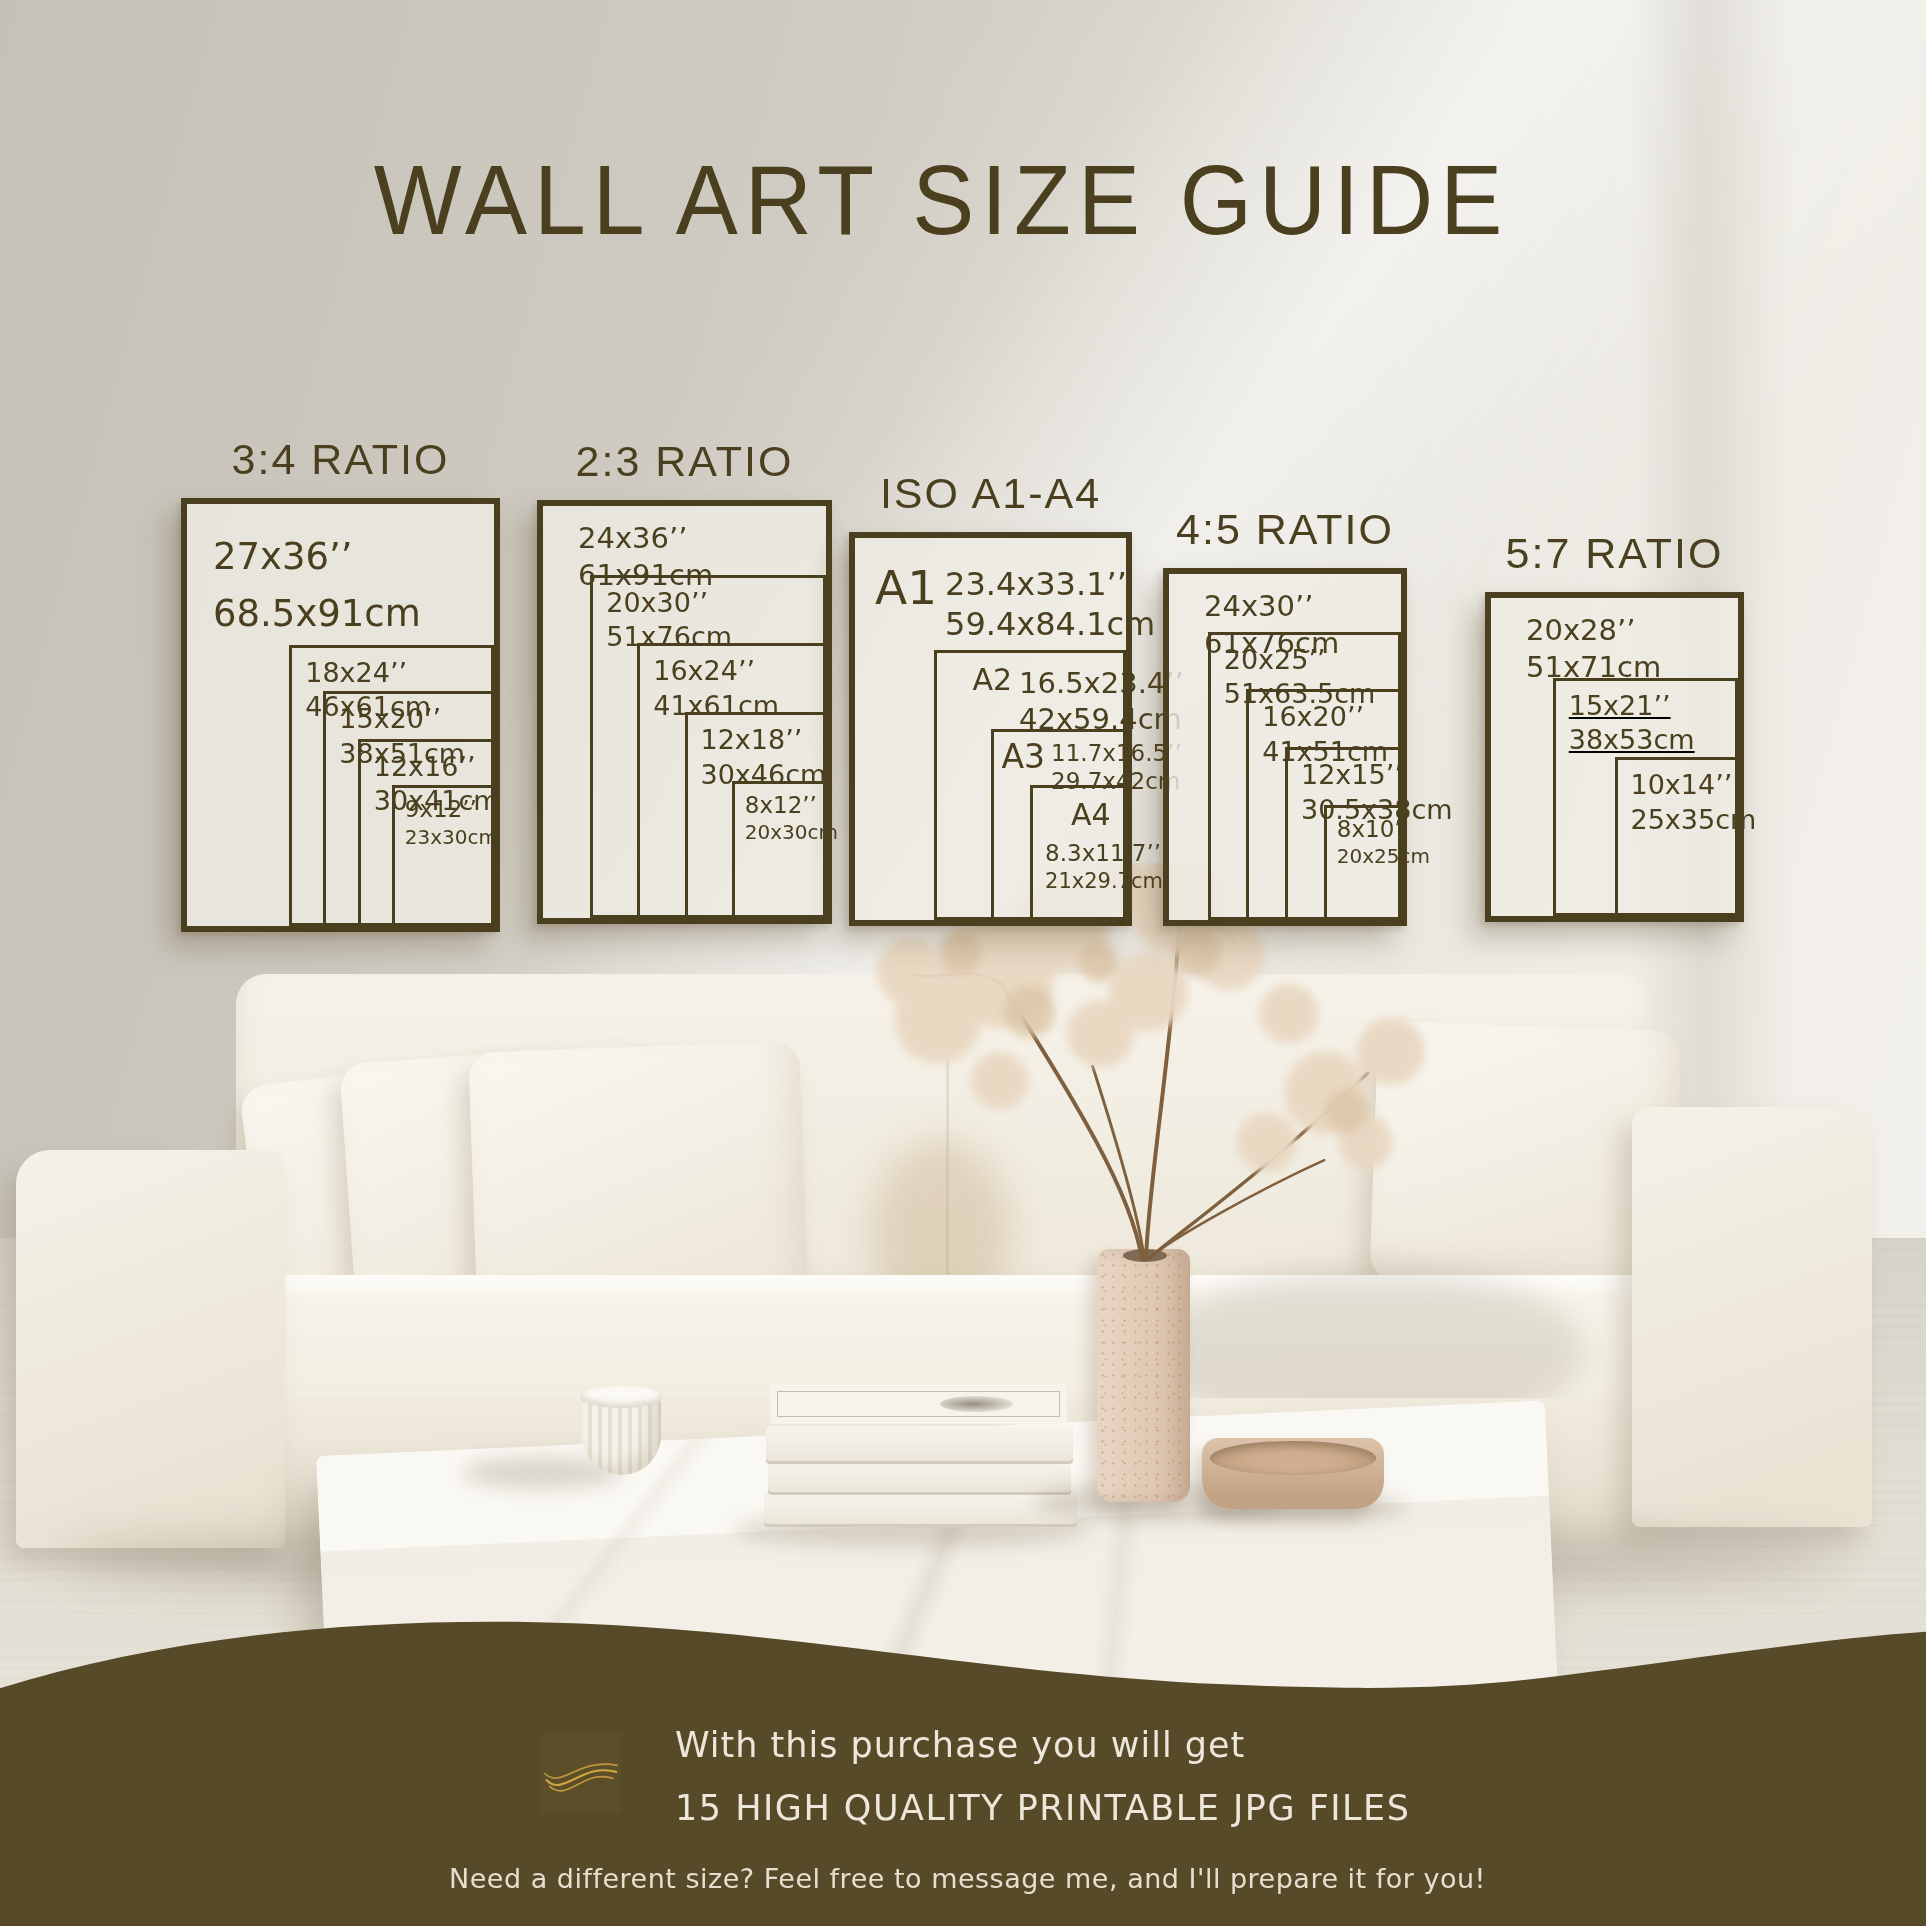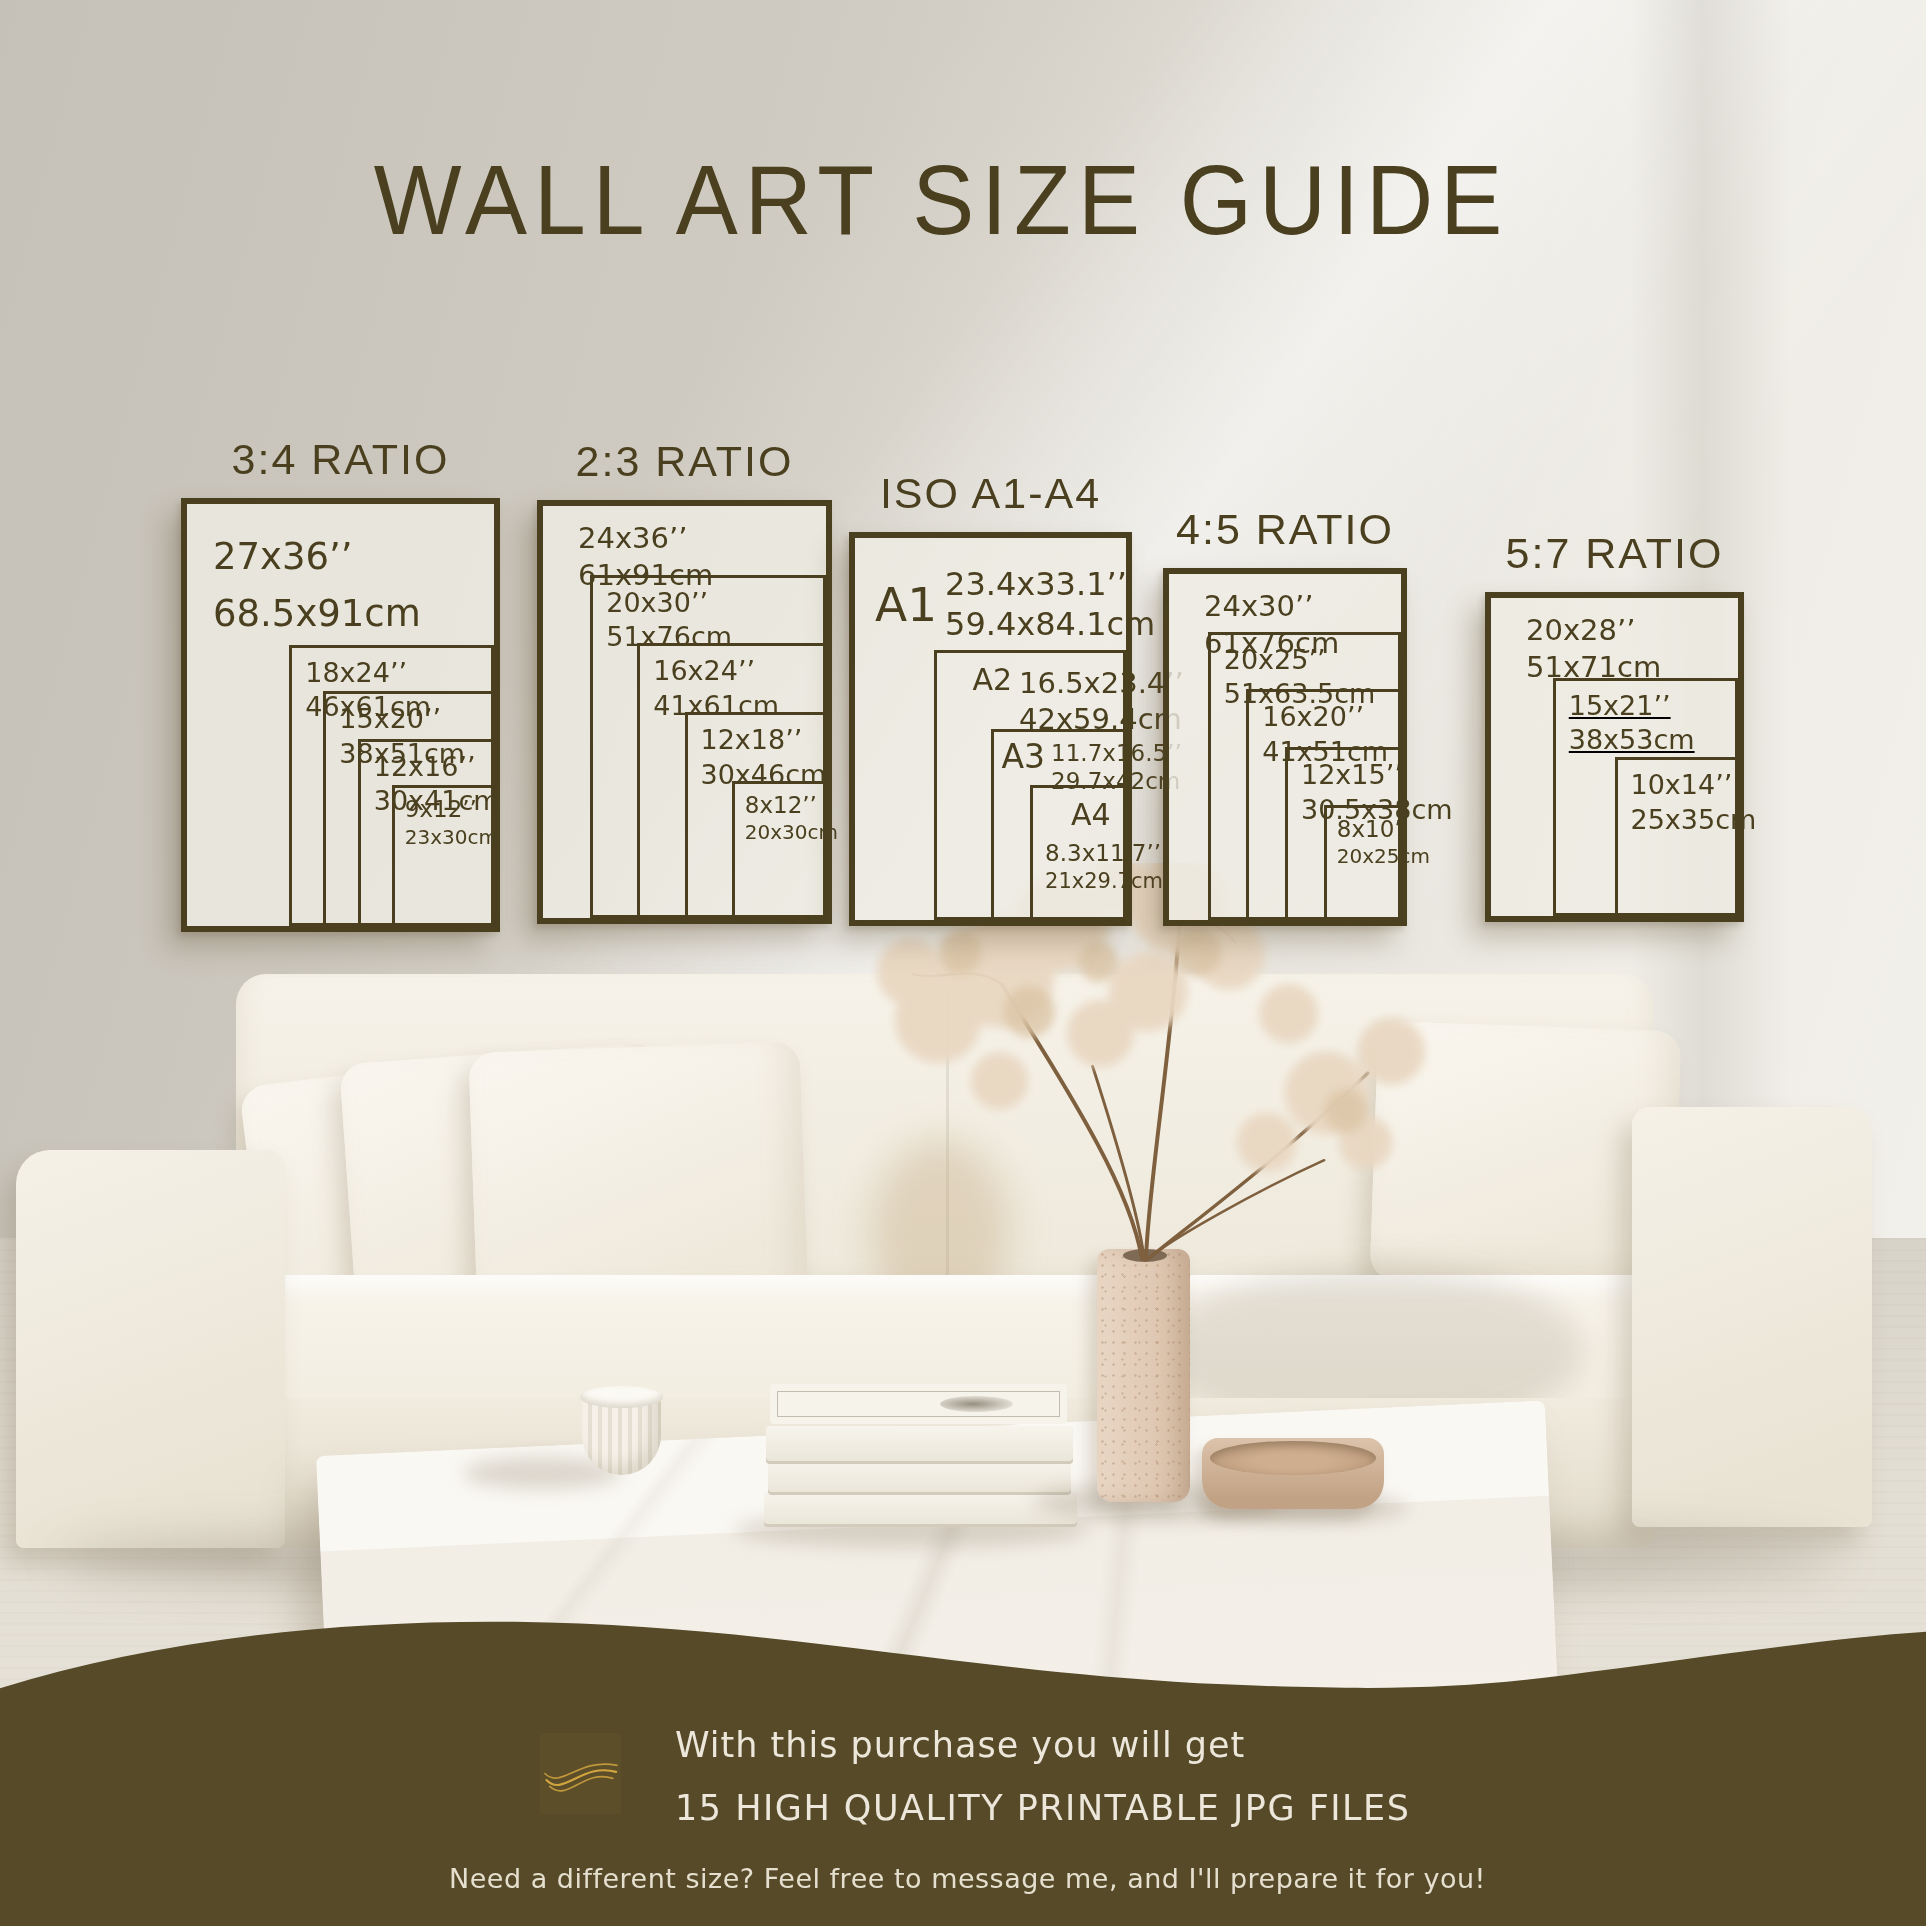--- a/index.html
+++ b/index.html
@@ -32,21 +32,21 @@
   .outer{position:relative;border:6px solid #4a401f;background:rgba(238,235,227,.82);
         box-shadow:-14px 16px 26px rgba(95,80,50,.30), -3px 4px 6px rgba(95,80,50,.18);}
   .nest{position:absolute;right:0;bottom:0;border:3px solid #4a401f;box-sizing:border-box;}
   .olabel,.nlabel{color:#4a401f;line-height:1.28;}
   .olabel.big{padding:24px 0 0 26px;font-size:37px;line-height:1.55;}
   .olabel.med{padding:14px 0 0 16px;font-size:29px;margin-left:19px;}
   .nlabel{padding:8px 0 0 13px;font-size:27px;white-space:nowrap;}
   .nlabel.small{font-size:23px;padding:7px 0 0 10px;}
   .nlabel.small .cm{font-size:20px;}
   
-  .olabel.iso{display:flex;gap:8px;padding:26px 0 0 20px;align-items:center;}
+  .olabel.iso{display:flex;gap:8px;padding:26px 0 0 20px;align-items:flex-start;}
   .alab{font-size:47px;line-height:1.0;}
   .acol{font-size:32px;line-height:1.25;}
   .nlabel.iso2{display:flex;gap:7px;padding:12px 0 0 12px;white-space:nowrap;}
   .nlabel.iso2 .alab{font-size:30px;margin-left:23px;}
   .nlabel.iso2 .acol{font-size:29px;}
   .nlabel.iso3{display:flex;gap:6px;padding:8px 0 0 8px;white-space:nowrap;}
   .nlabel.iso3 .alab{font-size:33px;}
   .nlabel.iso3 .acol{font-size:23px;line-height:1.2;}
   .nlabel.iso4{padding:8px 0 0 12px;white-space:nowrap;font-size:23px;line-height:1.25;}
   .nlabel.iso4 .alab4{font-size:30px;margin:0 0 6px 26px;}

